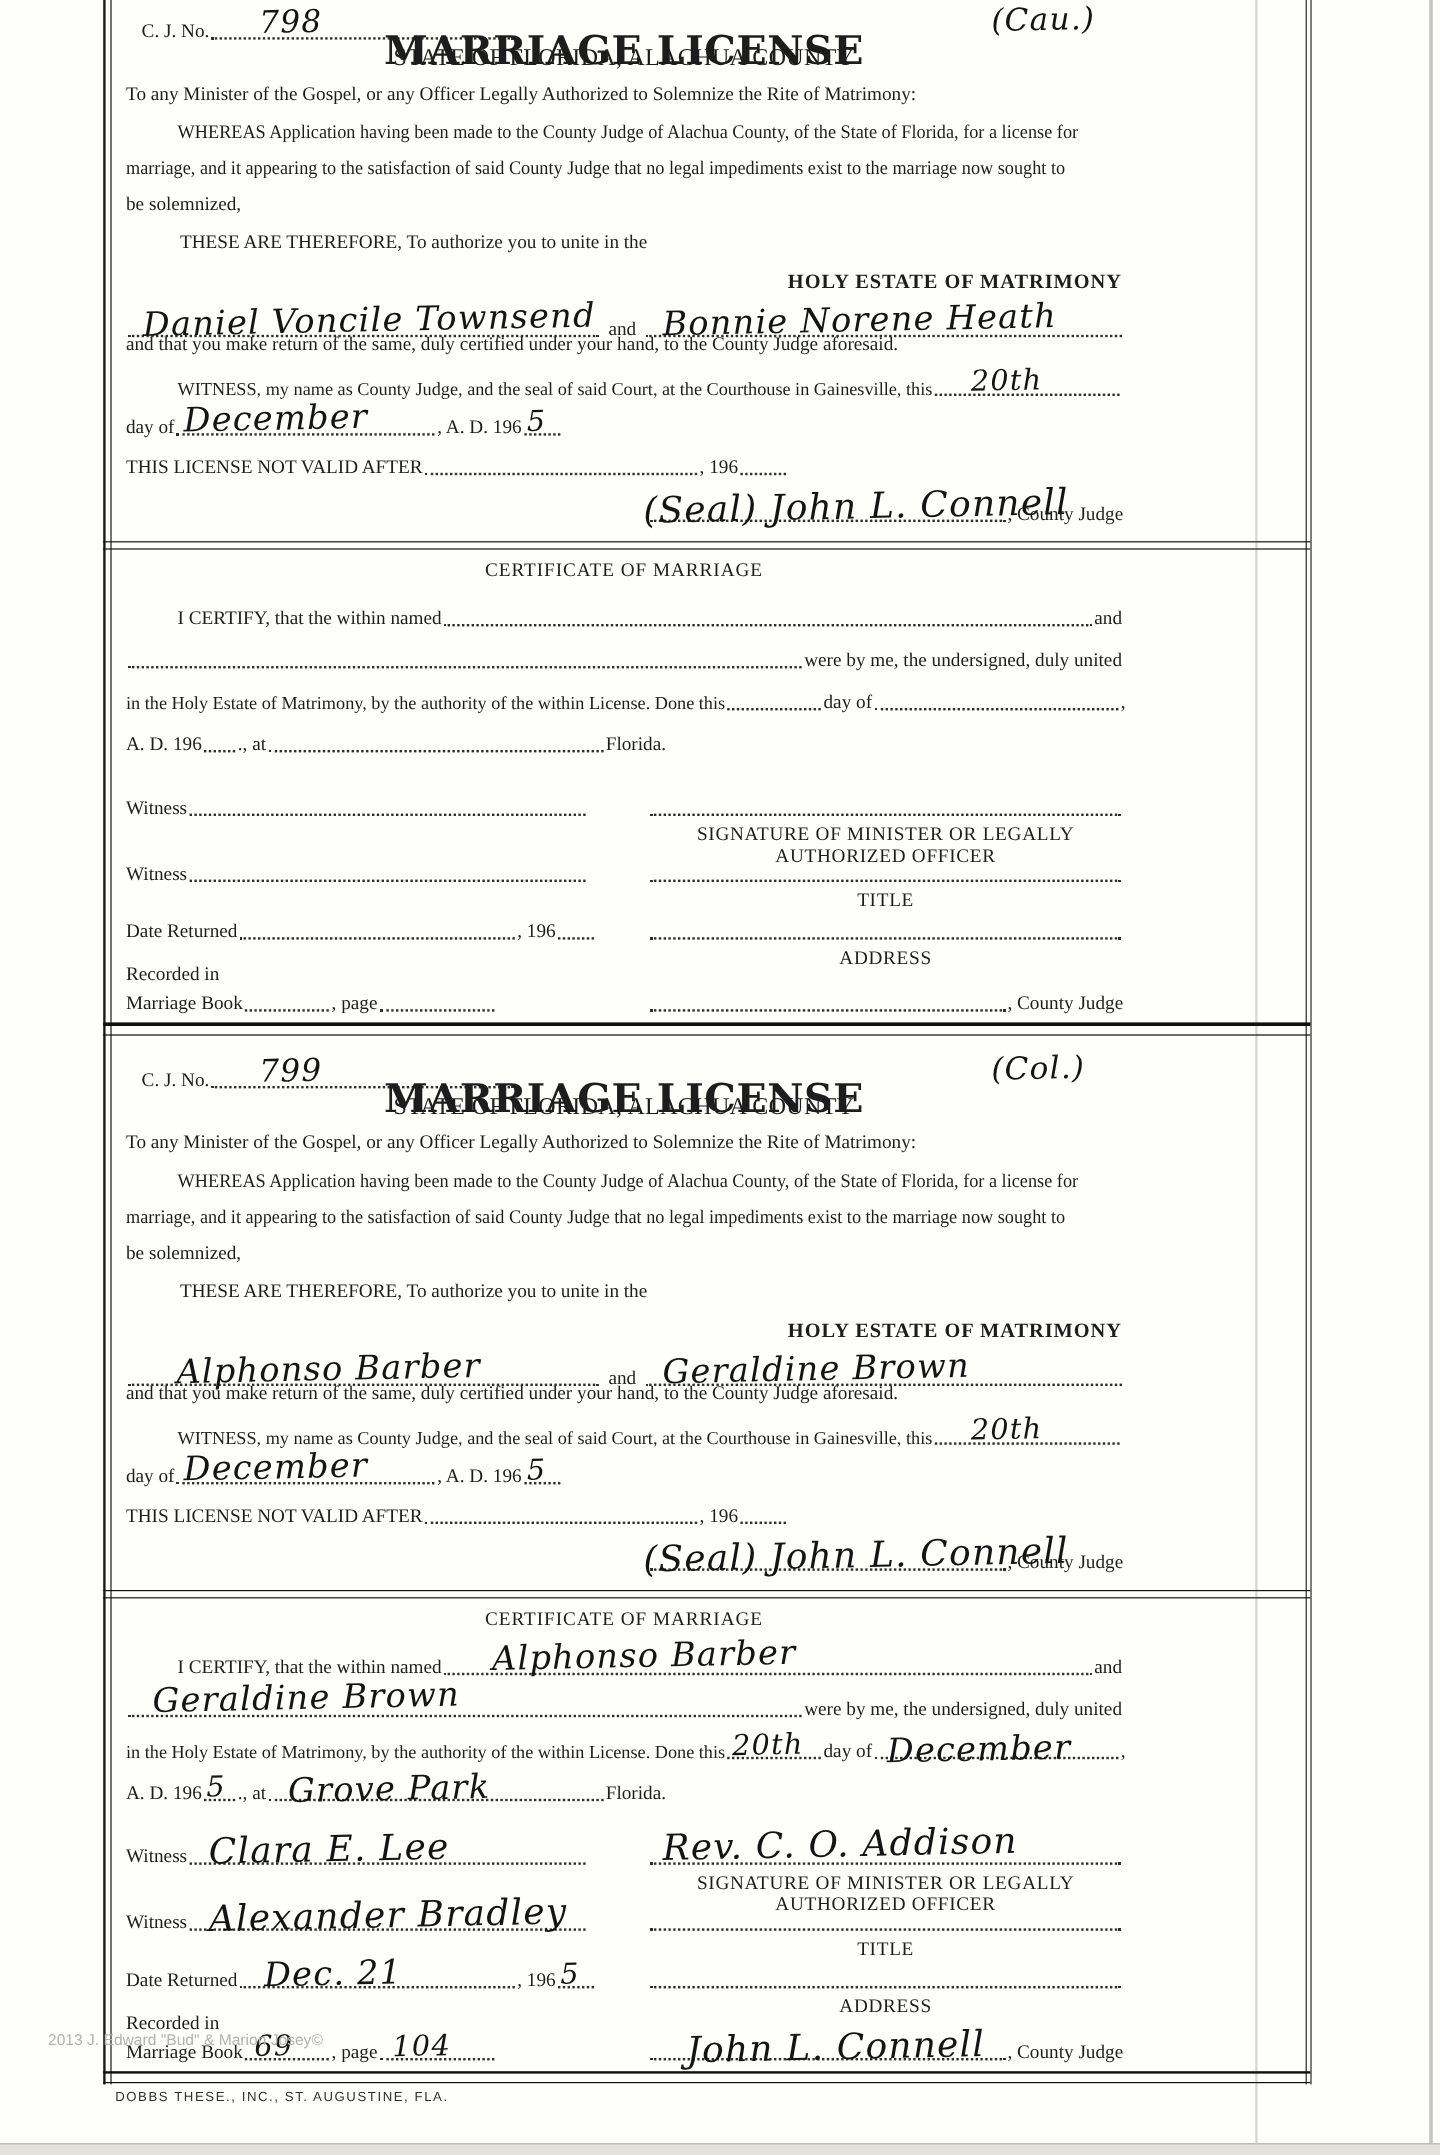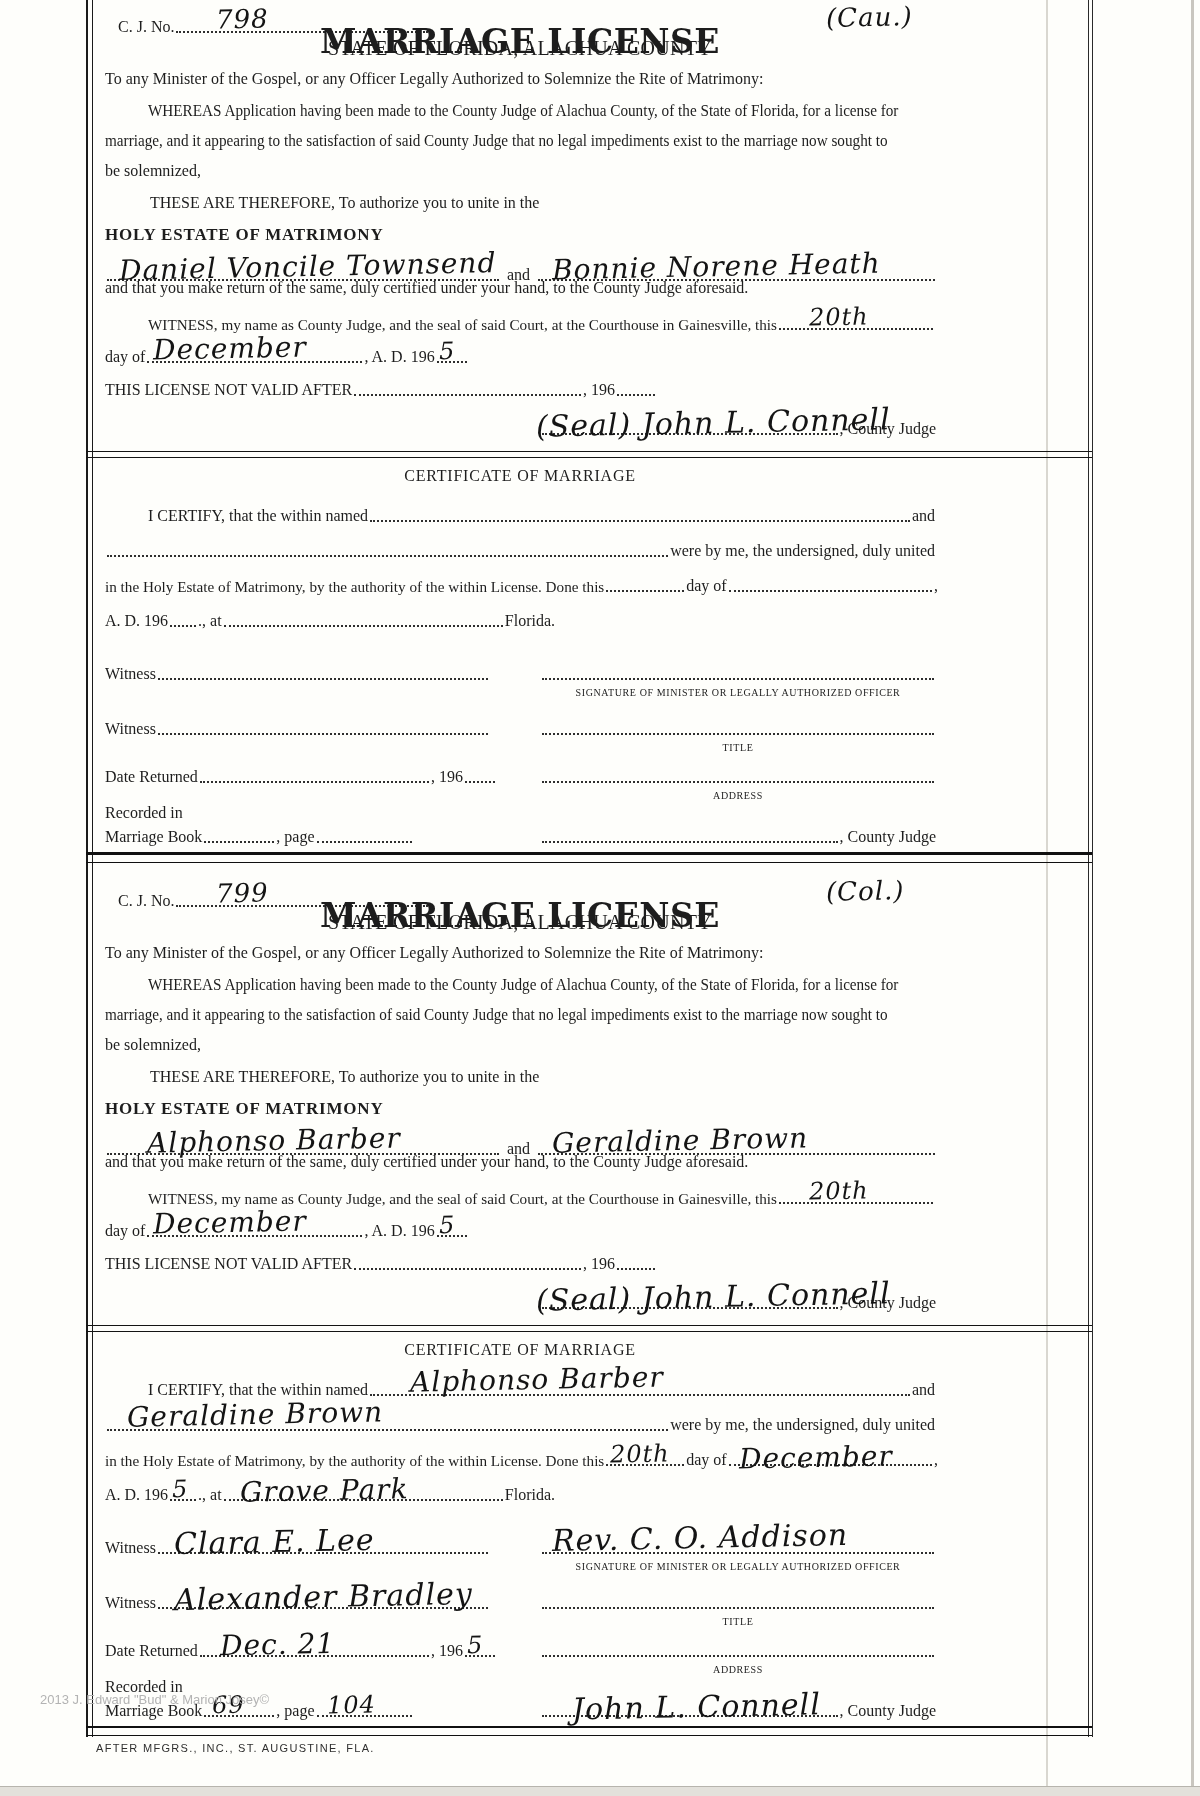--- a/index.html
+++ b/index.html
@@ -39,25 +39,25 @@
   .hw-lg{font-size:28px;}
   .hw-md{font-size:24px;}
   .hw-num{font-size:26px;}
   .hw-sig{font-size:30px;}
 
   .lic-title{position:absolute;left:105px;width:830px;top:0;text-align:center;
     font-family:"DejaVu Serif",serif;font-size:33px;font-weight:bold;letter-spacing:.5px;}
   .subtitle{position:absolute;left:105px;width:830px;top:37px;text-align:center;
     font-size:20px;letter-spacing:.3px;}
   .race{position:absolute;left:826px;top:2px;}
-  .holy{position:absolute;left:105px;width:830px;top:225px;text-align:left;
+  .holy{position:absolute;left:105px;width:830px;top:225px;text-align:right;
     font-weight:bold;font-size:17px;letter-spacing:.8px;}
   .cert-title{position:absolute;left:105px;width:830px;top:467px;text-align:center;
     font-size:16px;letter-spacing:.8px;}
-  .caption{position:absolute;font-size:10px;letter-spacing:.6px;text-align:center;
+  .caption{position:absolute;font-size:16px;letter-spacing:.6px;text-align:center;
     font-family:"Liberation Serif",serif;}
   .watermark{position:absolute;left:40px;top:1692px;font-family:"Liberation Sans",sans-serif;
     font-size:13px;color:#b3b3b3;z-index:5;}
   .printer-footer{position:absolute;left:96px;top:1742px;font-family:"Liberation Sans",sans-serif;
     font-size:11px;letter-spacing:1.3px;color:#2f2f2f;}
 </style>
 </head>
 <body>
 
 <div class="vline-left"></div>
@@ -388,13 +388,13 @@
   </div>
   <div class="row" style="top:806px;left:540px;width:396px;height:40px">
     <span class="dots">
         <span class="hw hw-sig" style="left:30px;bottom:-9px">John L. Connell</span>
       </span>
     <span class="print">, County Judge</span>
   </div>
 </section>
 
 <div class="watermark">2013 J. Edward "Bud" &amp; Marion Josey©</div>
-<div class="printer-footer">AFTER MFGRS., INC., ST. AUGUSTINE, FLA.</div>
+<div class="printer-footer">DOBBS THESE., INC., ST. AUGUSTINE, FLA.</div>
 
 </body></html>

